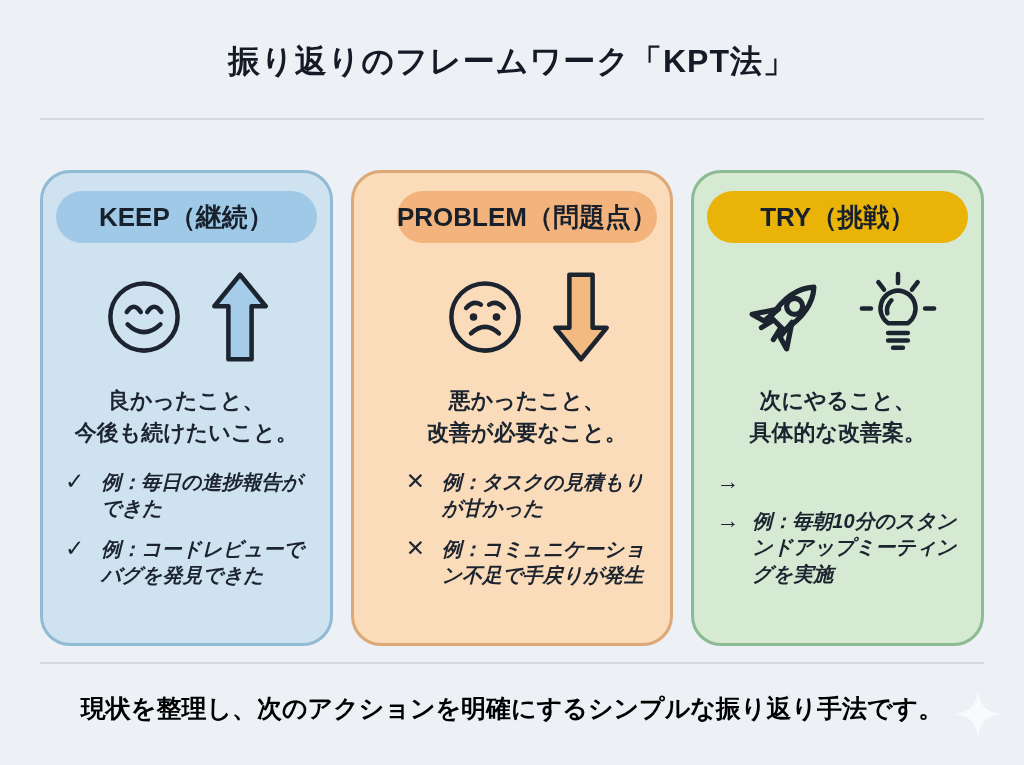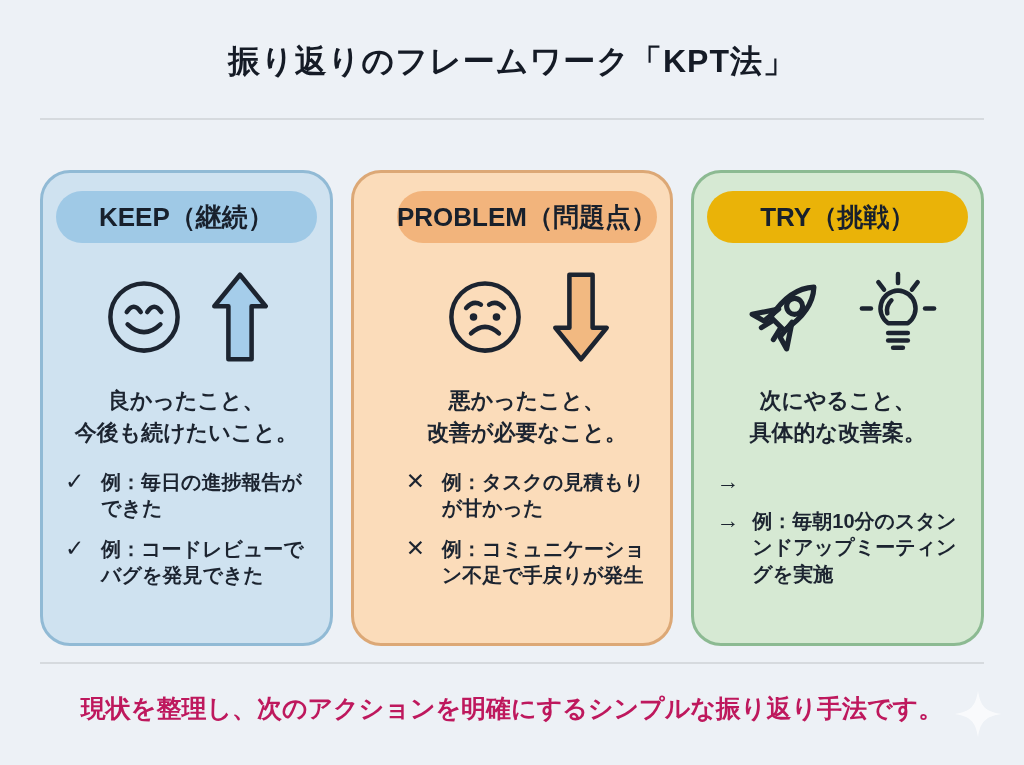--- a/index.html
+++ b/index.html
@@ -106,29 +106,29 @@
     font-weight: 700;
     line-height: 1.32;
   }
   .marker {
     flex: none;
     width: 27px;
     font-size: 23px;
     line-height: 1.1;
     font-weight: 700;
   }
-  .ex-text { white-space: pre-line; }
+  .ex-text { white-space: pre-line; font-style: italic; }
 
   .footer {
     position: absolute;
     top: 692px; left: 0; right: 0;
     text-align: center;
     font-size: 25px;
     font-weight: 800;
-    color: #be185d;
+    color: #000000;
   }
   .sparkle {
     position: absolute;
     top: 690px; left: 954px;
     width: 48px; height: 48px;
     opacity: 0.7;
   }
 </style>
 </head>
 <body>

